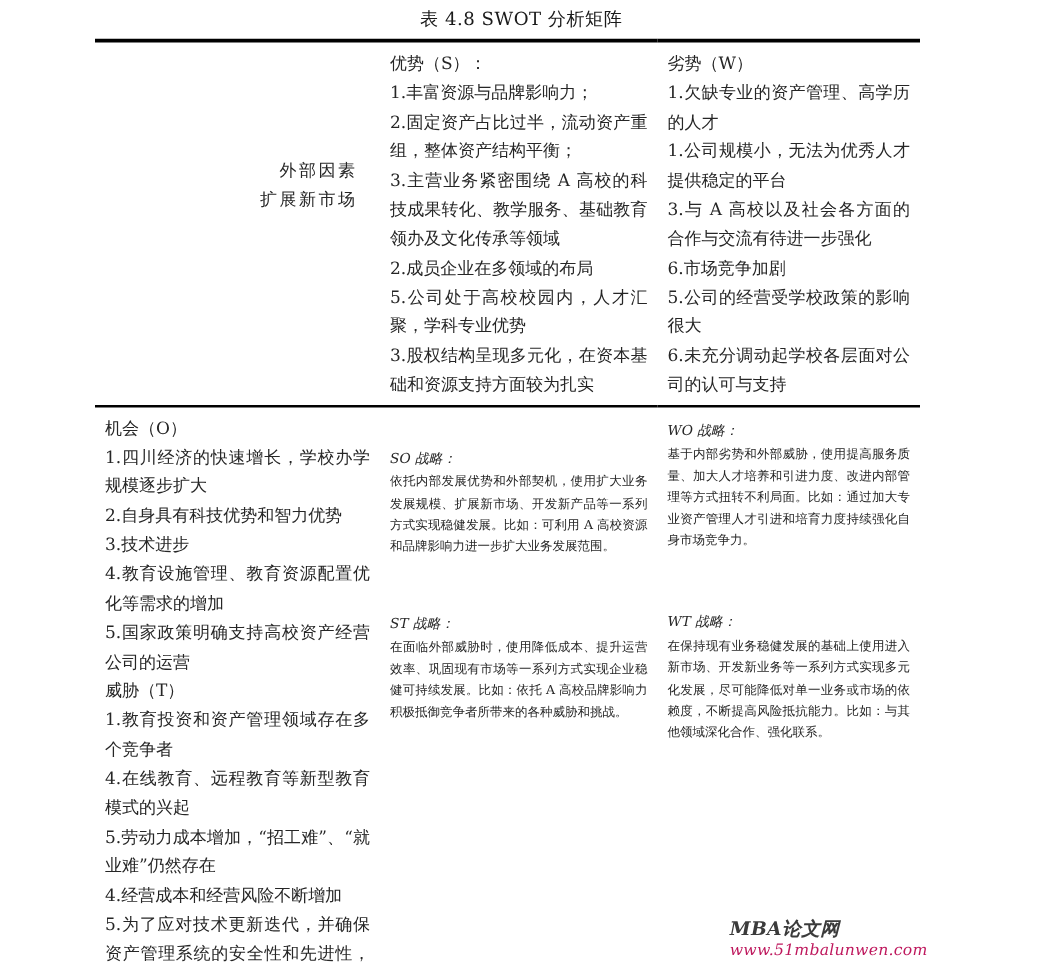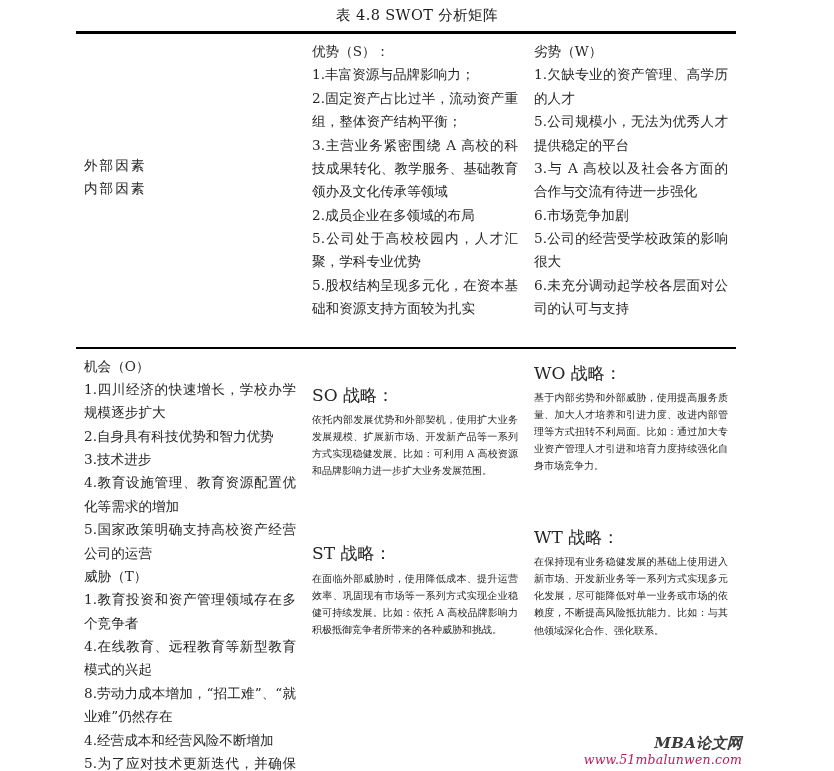--- a/index.html
+++ b/index.html
@@ -41,39 +41,39 @@
     left: 76px;
     top: 31px;
     width: 660px;
     border-collapse: collapse;
     table-layout: fixed;
     border-top: 3px solid #000;
     border-bottom: 3px solid #000;
   }
   .swot-table td {
     vertical-align: top;
-    padding: 6px 8px 26px 8px;
+    padding: 6px 8px 3px 8px;
     font-size: 13.6px;
     line-height: 1.72;
     color: #262626;
     border: none;
   }
   .row-head td { border-bottom: 2.4px solid #000; }
 
   .col-axis   { width: 228px; }
   .col-s      { width: 222px; }
   .col-w      { width: 210px; }
 
   
   .axis-cell {
     position: relative;
   }
   .axis-labels {
-    margin-top: 114px;
-    text-align: left;
+    margin-top: 86px;
+    text-align: right;
     padding-right: 10px;
   }
   .axis-labels .axis-line {
     display: block;
     letter-spacing: 2px;
     font-size: 13.6px;
     line-height: 1.72;
   }
 
   
@@ -92,40 +92,41 @@
   }
   .para {
     display: block;
     font-size: 10px;
     line-height: 1.72;
     text-align: justify;
     text-justify: inter-ideograph;
   }
   .strategy-title {
     display: block;
-    font-size: 17px;
+    font-size: 11px;
     line-height: 1.72;
     margin-bottom: 1px;
+    font-style: italic;
   }
 
   .cell-left-list { padding-right: 20px; }
   .cell-so { padding-left: 10px; padding-right: 18px; }
   .cell-wo { padding-left: 8px; padding-right: 8px; }
 
   .so-pad   { margin-top: 26px; }
   .wo-pad   { margin-top: 4px; }
   .st-pad   { margin-top: 22px; }
   .wt-pad   { margin-top: 2px; }
 
   
   .watermark {
     position: absolute;
     right: 10px;
     bottom: 4px;
-    text-align: right;
+    text-align: left;
     line-height: 1.15;
     pointer-events: none;
   }
   .watermark .wm-main {
     display: block;
     font-style: italic;
     font-weight: bold;
     font-size: 15px;
     color: #3b3b3b;
     letter-spacing: 0.3px;
@@ -151,69 +152,69 @@
       <col class="col-s">
       <col class="col-w">
     </colgroup>
     <tbody>
 
       <tr class="row-head">
 
         <td class="axis-cell">
           <div class="axis-labels">
             <span class="axis-line">外部因素</span>
-            <span class="axis-line">内部因素</span>
+            <span class="axis-line">扩展新市场</span>
           </div>
         </td>
 
         <td>
           <span class="block-title">优势（S）：</span>
           <span class="item">1.丰富资源与品牌影响力；</span>
           <span class="item">2.固定资产占比过半，流动资产重组，整体资产结构平衡；</span>
           <span class="item">3.主营业务紧密围绕 A 高校的科技成果转化、教学服务、基础教育领办及文化传承等领域</span>
           <span class="item">2.成员企业在多领域的布局</span>
           <span class="item">5.公司处于高校校园内，人才汇聚，学科专业优势</span>
-          <span class="item">5.股权结构呈现多元化，在资本基础和资源支持方面较为扎实</span>
+          <span class="item">3.股权结构呈现多元化，在资本基础和资源支持方面较为扎实</span>
         </td>
 
         <td>
           <span class="block-title">劣势（W）</span>
           <span class="item">1.欠缺专业的资产管理、高学历的人才</span>
-          <span class="item">5.公司规模小，无法为优秀人才提供稳定的平台</span>
+          <span class="item">1.公司规模小，无法为优秀人才提供稳定的平台</span>
           <span class="item">3.与 A 高校以及社会各方面的合作与交流有待进一步强化</span>
           <span class="item">6.市场竞争加剧</span>
           <span class="item">5.公司的经营受学校政策的影响很大</span>
           <span class="item">6.未充分调动起学校各层面对公司的认可与支持</span>
         </td>
       </tr>
 
       <tr>
 
         <td class="cell-left-list">
           <span class="block-title">机会（O）</span>
           <span class="item">1.四川经济的快速增长，学校办学规模逐步扩大</span>
           <span class="item">2.自身具有科技优势和智力优势</span>
           <span class="item">3.技术进步</span>
           <span class="item">4.教育设施管理、教育资源配置优化等需求的增加</span>
           <span class="item">5.国家政策明确支持高校资产经营公司的运营</span>
 
           <span class="block-title">威胁（T）</span>
           <span class="item">1.教育投资和资产管理领域存在多个竞争者</span>
           <span class="item">4.在线教育、远程教育等新型教育模式的兴起</span>
-          <span class="item">8.劳动力成本增加，“招工难”、“就业难”仍然存在</span>
+          <span class="item">5.劳动力成本增加，“招工难”、“就业难”仍然存在</span>
           <span class="item">4.经营成本和经营风险不断增加</span>
           <span class="item">5.为了应对技术更新迭代，并确保资产管理系统的安全性和先进性，公司需要持续投入资金和技术力量。</span>
         </td>
 
         <td class="cell-so">
           <div class="so-pad">
             <span class="strategy-title">SO 战略：</span>
             <span class="para">依托内部发展优势和外部契机，使用扩大业务发展规模、扩展新市场、开发新产品等一系列方式实现稳健发展。比如：可利用 A 高校资源和品牌影响力进一步扩大业务发展范围。</span>
           </div>
-          <div class="st-pad" style="margin-top:60px;">
+          <div class="st-pad" style="margin-top:44px;">
             <span class="strategy-title">ST 战略：</span>
             <span class="para">在面临外部威胁时，使用降低成本、提升运营效率、巩固现有市场等一系列方式实现企业稳健可持续发展。比如：依托 A 高校品牌影响力积极抵御竞争者所带来的各种威胁和挑战。</span>
           </div>
         </td>
 
         <td class="cell-wo">
           <div class="wo-pad">
             <span class="strategy-title">WO 战略：</span>
             <span class="para">基于内部劣势和外部威胁，使用提高服务质量、加大人才培养和引进力度、改进内部管理等方式扭转不利局面。比如：通过加大专业资产管理人才引进和培育力度持续强化自身市场竞争力。</span>
           </div>

